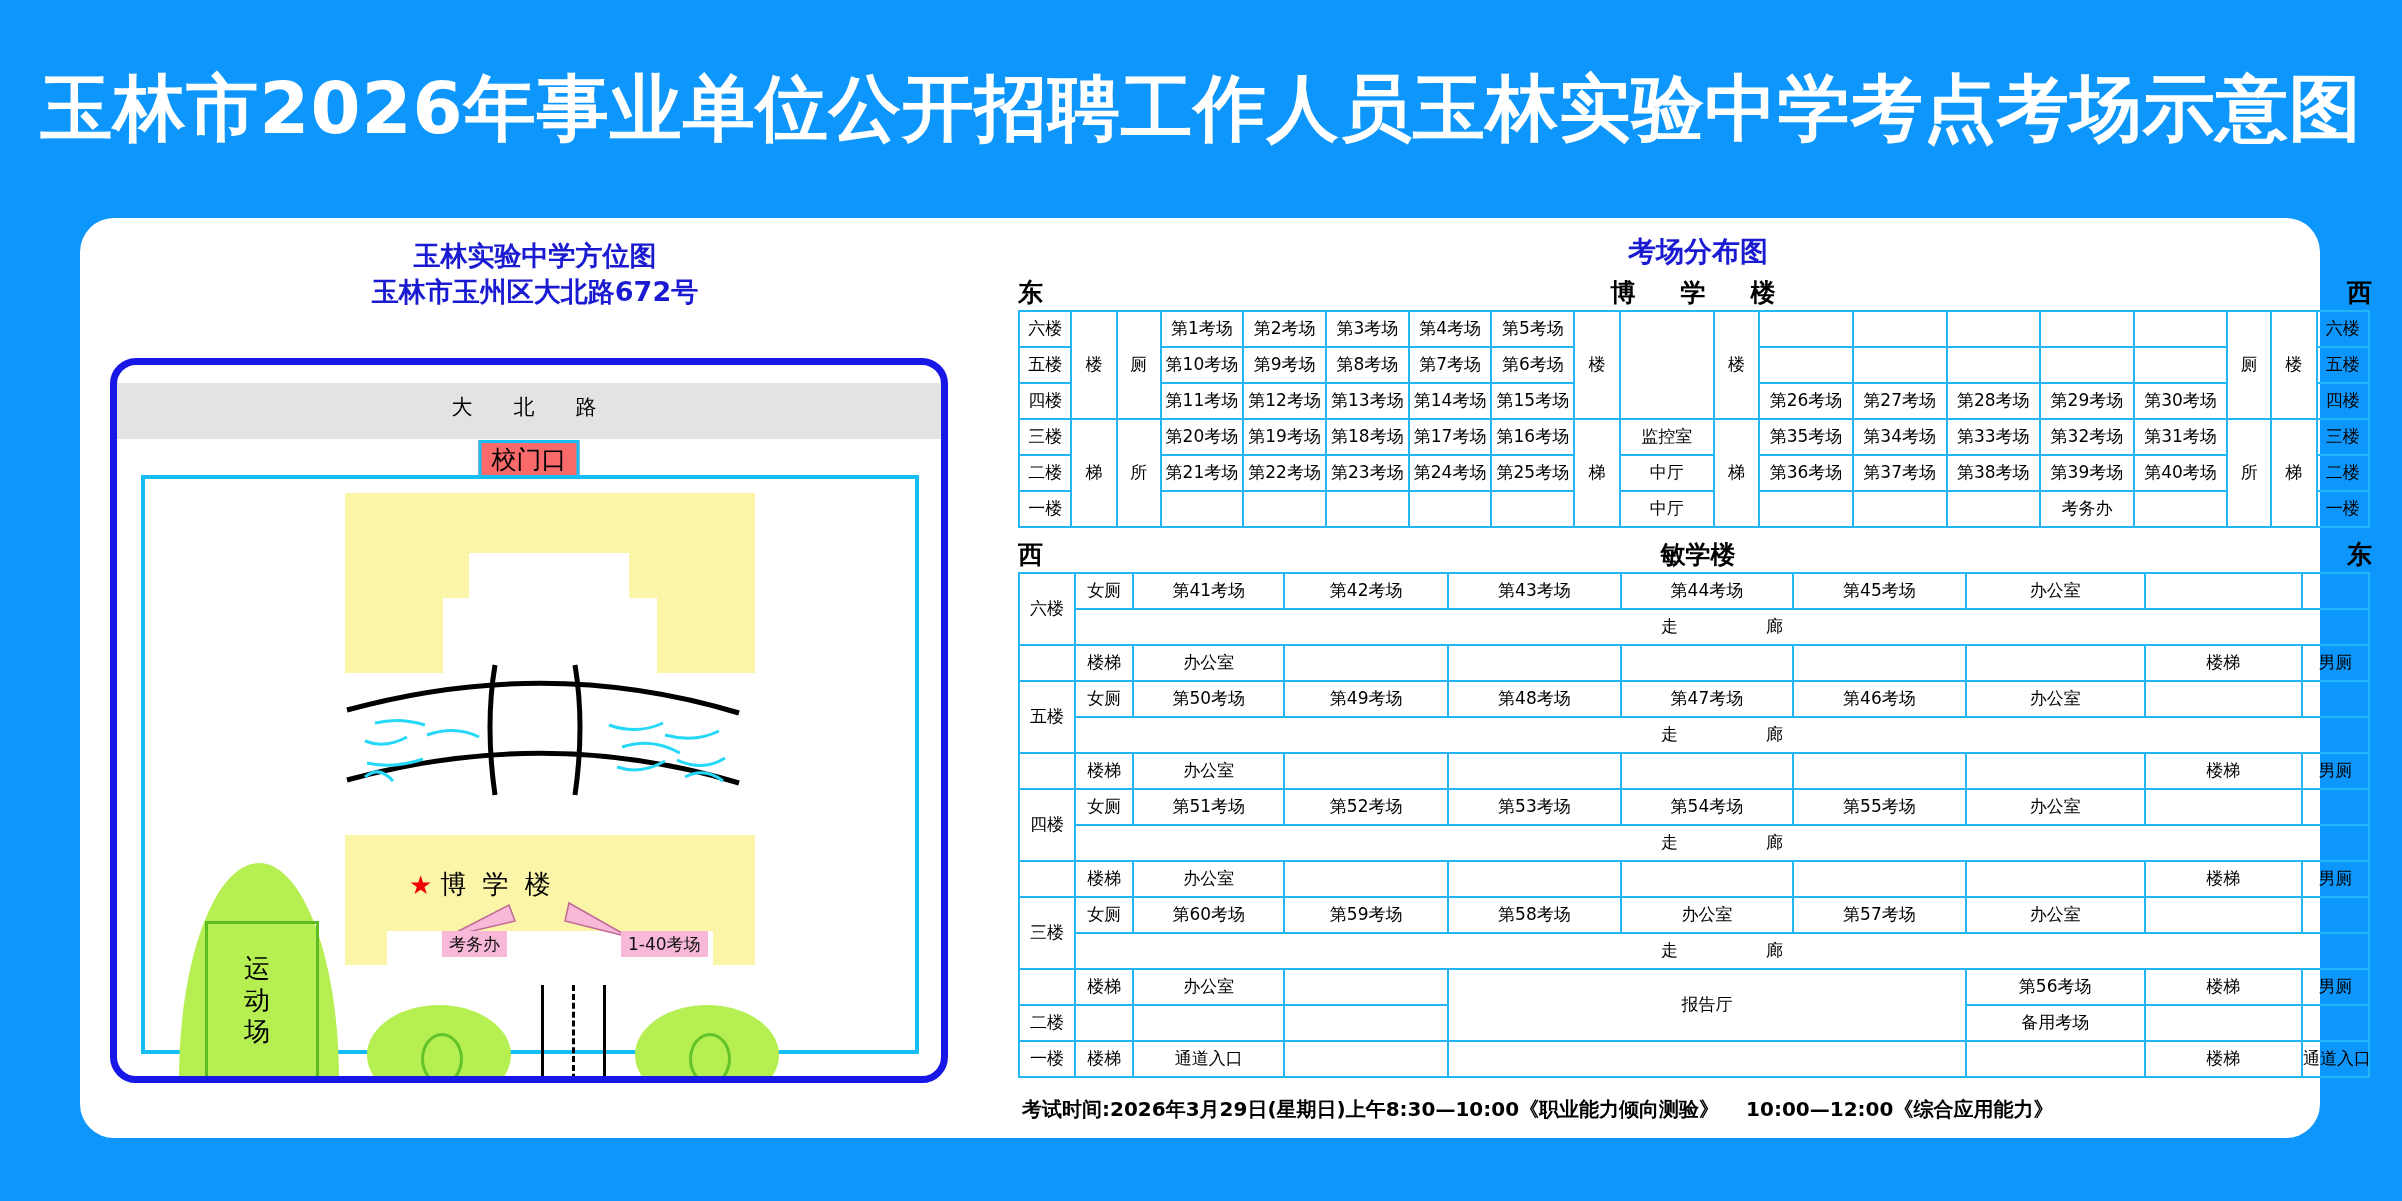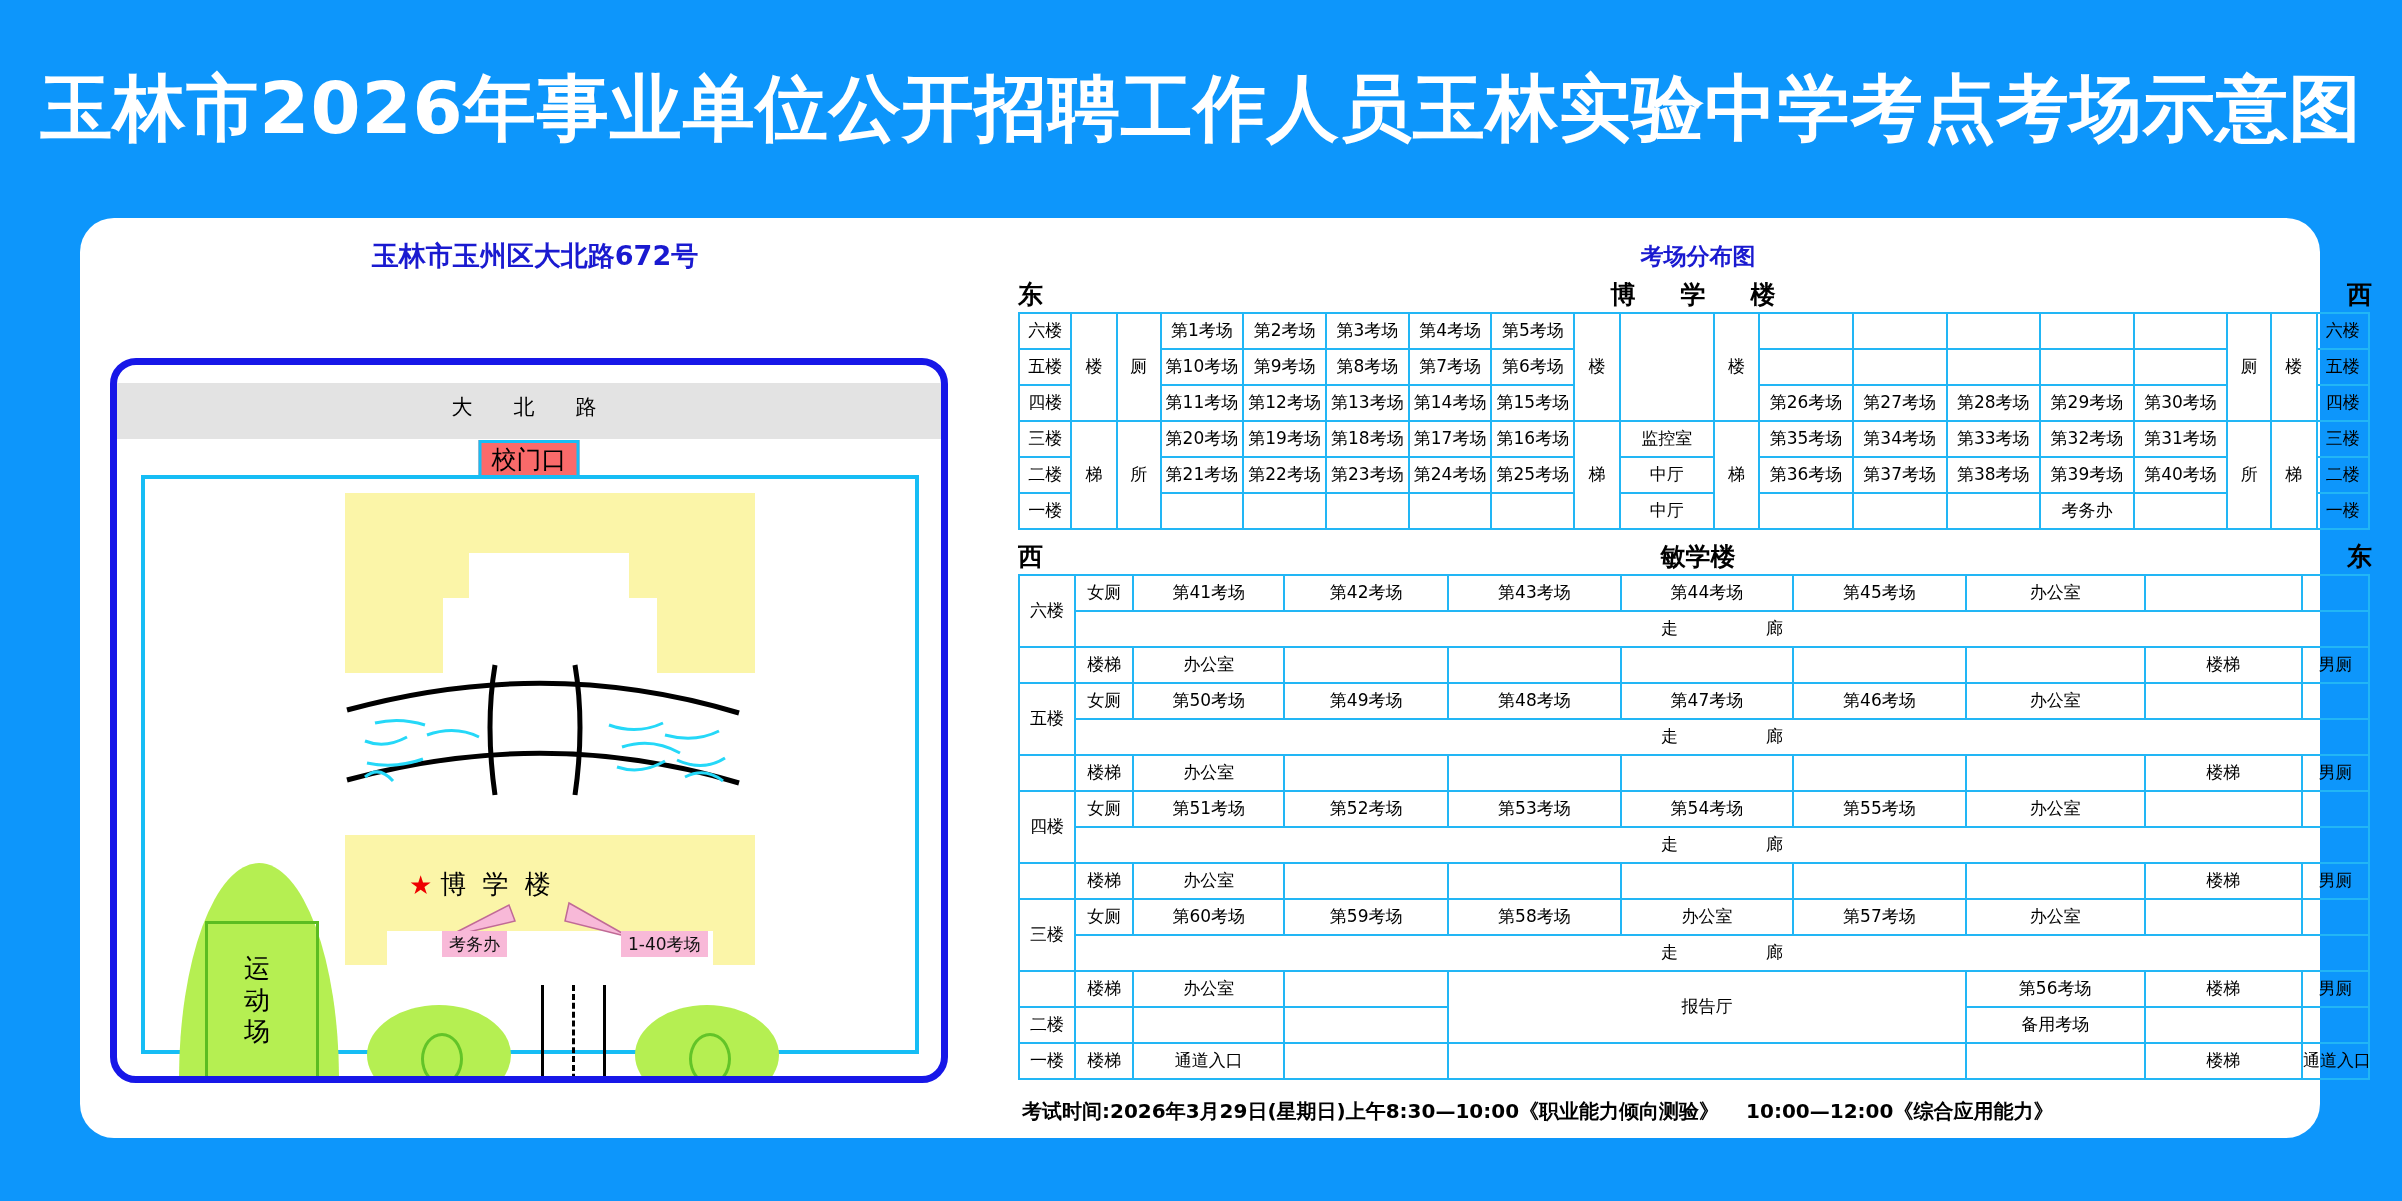--- a/index.html
+++ b/index.html
@@ -79,22 +79,22 @@
     letter-spacing:4px;display:flex;align-items:center;gap:4px;
   }
   .playground-txt{
     position:absolute;font-size:26px;color:#000;text-align:center;
     width:44px;line-height:1.22;
   }
 
   
   .right-wrap{position:absolute;left:1018px;top:230px;width:1360px;height:900px;}
   .right-title{
-    text-align:center;color:#1a1ad0;font-weight:bold;font-size:23px;
-    margin-top:15px;line-height:1;
+    text-align:center;color:#1a1ad0;font-weight:bold;font-size:28px;
+    margin-top:8px;line-height:1;
   }
   .dir-row{position:relative;height:34px;margin-top:10px;}
   .dir-l{position:absolute;left:0;top:0;font-size:25px;font-weight:bold;color:#000;}
   .dir-r{position:absolute;right:6px;top:0;font-size:25px;font-weight:bold;color:#000;}
   .dir-c{
     position:absolute;left:0;right:0;top:0;text-align:center;
     font-size:25px;font-weight:bold;color:#000;letter-spacing:10px;
   }
   .dir-c.nosp{letter-spacing:0;}
 
@@ -120,20 +120,21 @@
 <body>
 
 <div class="page">
 
   <div class="main-title">玉林市2026年事业单位公开招聘工作人员玉林实验中学考点考场示意图</div>
 
   <div class="panel"></div>
 
   <div class="left-wrap">
     <div class="left-title">
+      <div>玉林实验中学方位图</div>
       <div>玉林市玉州区大北路672号</div>
     </div>
 
     <div class="map-frame">
       <div class="map-inner">
 
         <div class="road-band"></div>
         <div class="road-dash"></div>
         <div class="road-label">
           <span>大　北　路</span>

